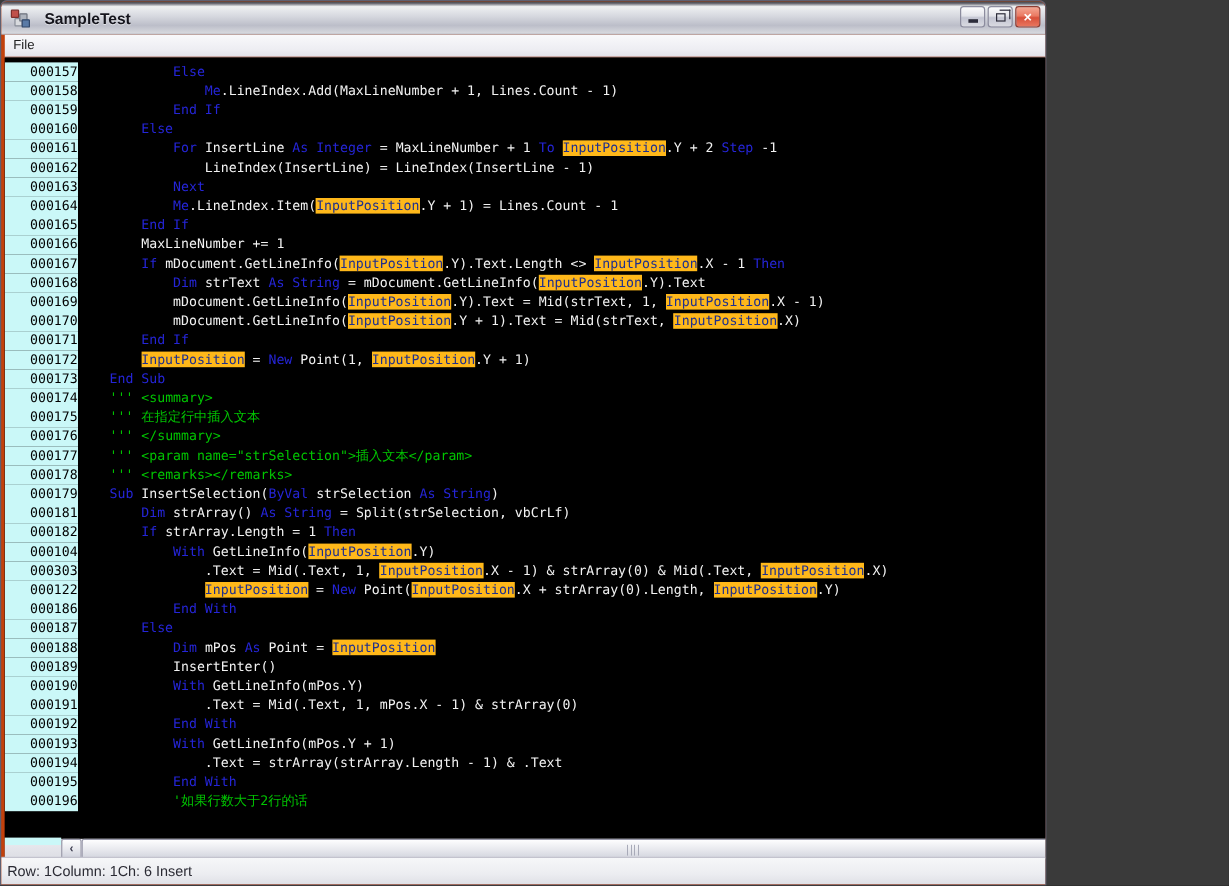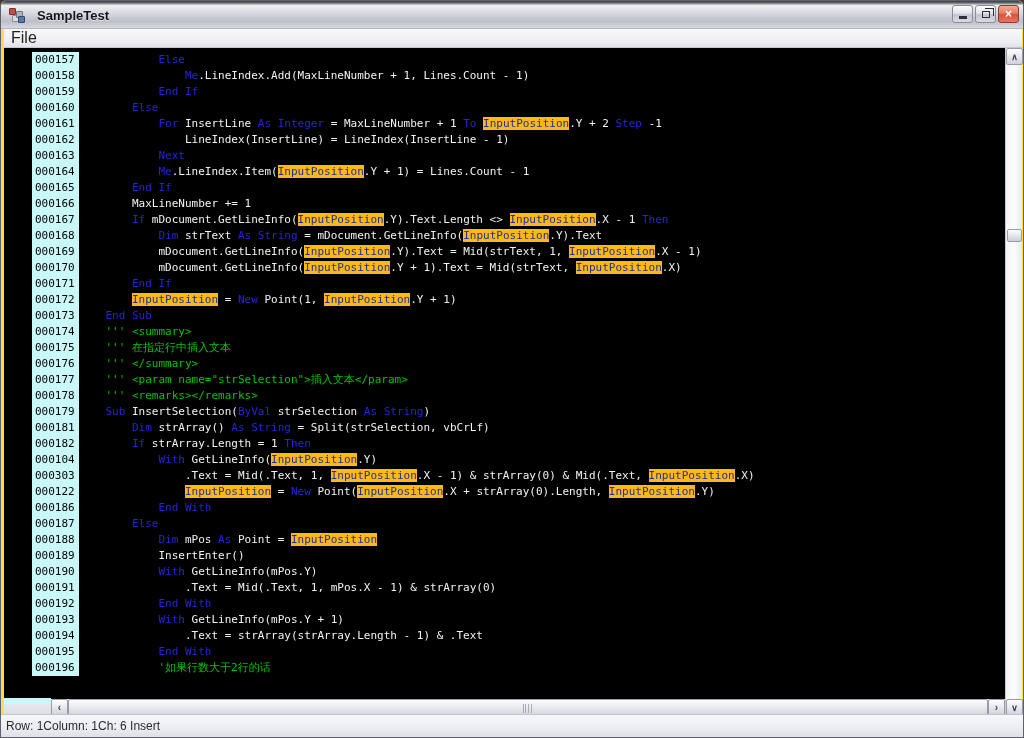--- a/index.html
+++ b/index.html
@@ -1,18 +1,18 @@
 <!DOCTYPE html>
 <html><head>
 <meta charset="utf-8">
 <style>
   * { margin:0; padding:0; box-sizing:border-box; }
   html,body { width:1024px; height:738px; background:#3a3a3a; font-family:"Liberation Sans", sans-serif; }
 
-  .window { position:relative; width:1024px; height:738px; background:#fde047;
+  .window { position:relative; width:872px; height:738px; background:#c2410c;
             border:1px solid #5f5f70; border-radius:6px 6px 0 0; overflow:hidden; }
 
   
   .titlebar { position:absolute; left:0; top:0; width:100%; height:28px;
     background:linear-gradient(180deg,#3f3f3f 0%,#60606a 6%,#eef0f2 16%,#d6d8df 45%,#bcbec9 72%,#d7d8dd 95%,#9fa2af 100%);
     border-radius:5px 5px 0 0; display:flex; align-items:center; }
   .form-icon { width:16px; height:16px; margin:0 6px 0 8px; position:relative; }
   .form-icon .sq { position:absolute; width:7px; height:7px; border-radius:1px; }
   .sq1 { left:0; top:1px; background:#c0504a; border:1px solid #7e2f2c; }
   .sq2 { left:7px; top:4px; background:#aeb3bd; border:1px solid #6d727e; }
@@ -29,28 +29,28 @@
     color:#fff; font-size:12px; font-weight:bold; }
   .glyph-min { width:8px; height:3px; background:#2c2c3a; margin-top:7px; }
   .glyph-restore { width:8px; height:7px; border:1px solid #2c2c3a; background:transparent; position:relative; }
   .glyph-restore:before { content:""; position:absolute; left:2px; top:-4px; width:8px; height:7px;
     border:1px solid #2c2c3a; border-bottom:none; border-left:none; }
 
   
   .menubar { position:absolute; left:3px; top:28px; width:1018px; height:19px;
     background:linear-gradient(180deg,#f9f9fb 0%,#ededf2 70%,#e2e2ea 100%);
     display:flex; align-items:center; border-bottom:1px solid #c6c6d2; }
-  .menu-item { font-size:16px; color:#222; padding:12px 7px; }
+  .menu-item { font-size:11px; color:#222; padding:12px 7px; }
 
   
   .editor { position:absolute; left:3px; top:47px; width:1018px; height:668px; background:#000; }
   .code-viewport { position:absolute; left:0; top:0; width:1001px; height:650px; overflow:hidden; background:#000; }
   .rows { padding-top:4px; }
   .row { display:flex; height:16px; line-height:16px; font-family:"DejaVu Sans Mono", monospace; }
-  .ln { flex:0 0 47px; background:#caf8f8; color:#000; font-size:11px; padding-left:3px; letter-spacing:0;margin-left:28px; }
+  .ln { flex:0 0 47px; background:#caf8f8; color:#000; font-size:11px; padding-left:21px; letter-spacing:0; }
   .codetext { white-space:pre; font-size:11px; color:#f2f2f2; }
   .tk-p { color:#f2f2f2; }
   .tk-k { color:#2525d8; }
   .tk-c { color:#00c400; }
   .tk-s { color:#d03a3a; }
   .tk-h { background:#ffb81a; color:#1e2f8f; }
 
   
   .vscroll { position:absolute; right:0; top:0; width:17px; height:668px;
     background:linear-gradient(90deg,#f4f4f6 0%,#fdfdfe 50%,#eaeaef 100%); border-left:1px solid #c9c9d4; }

